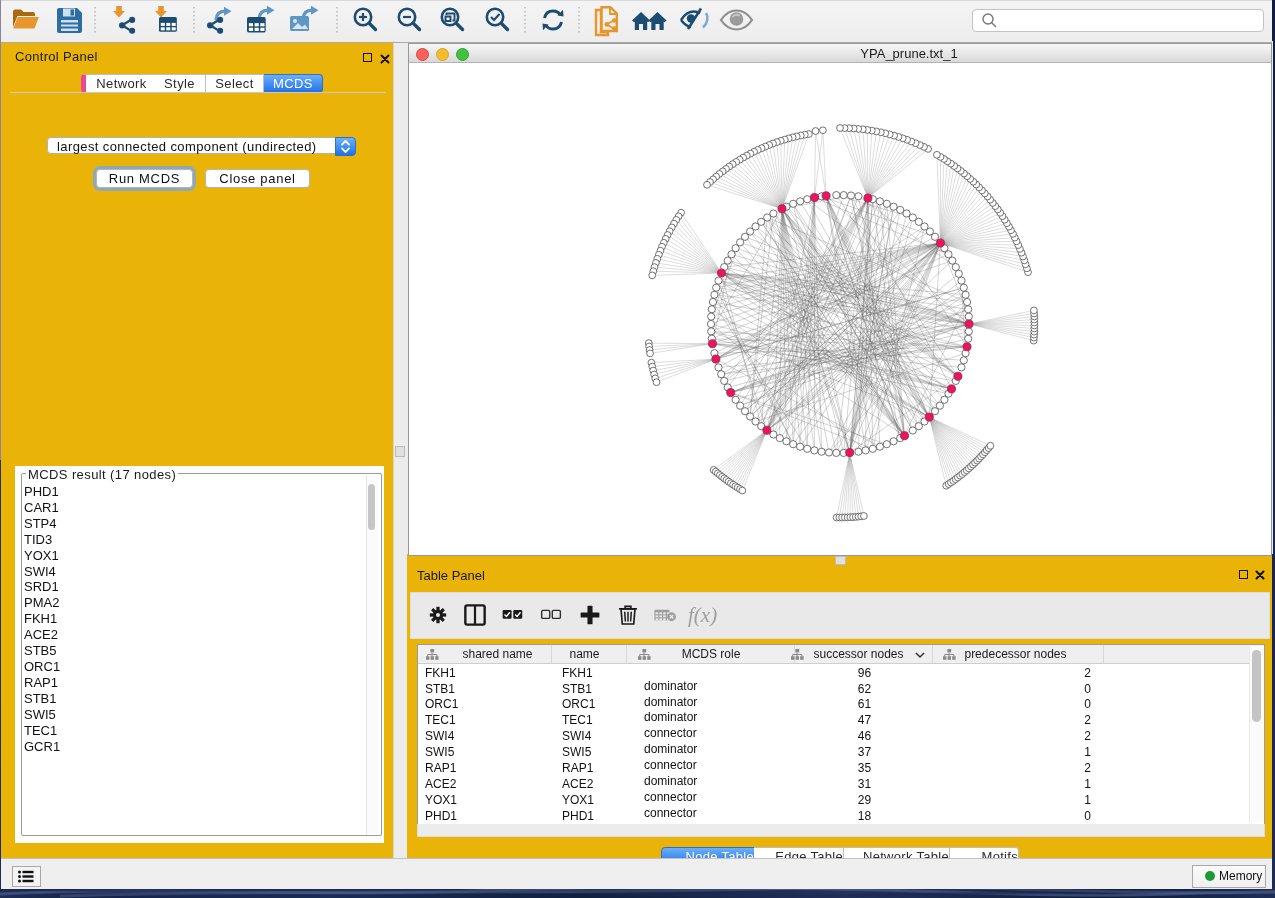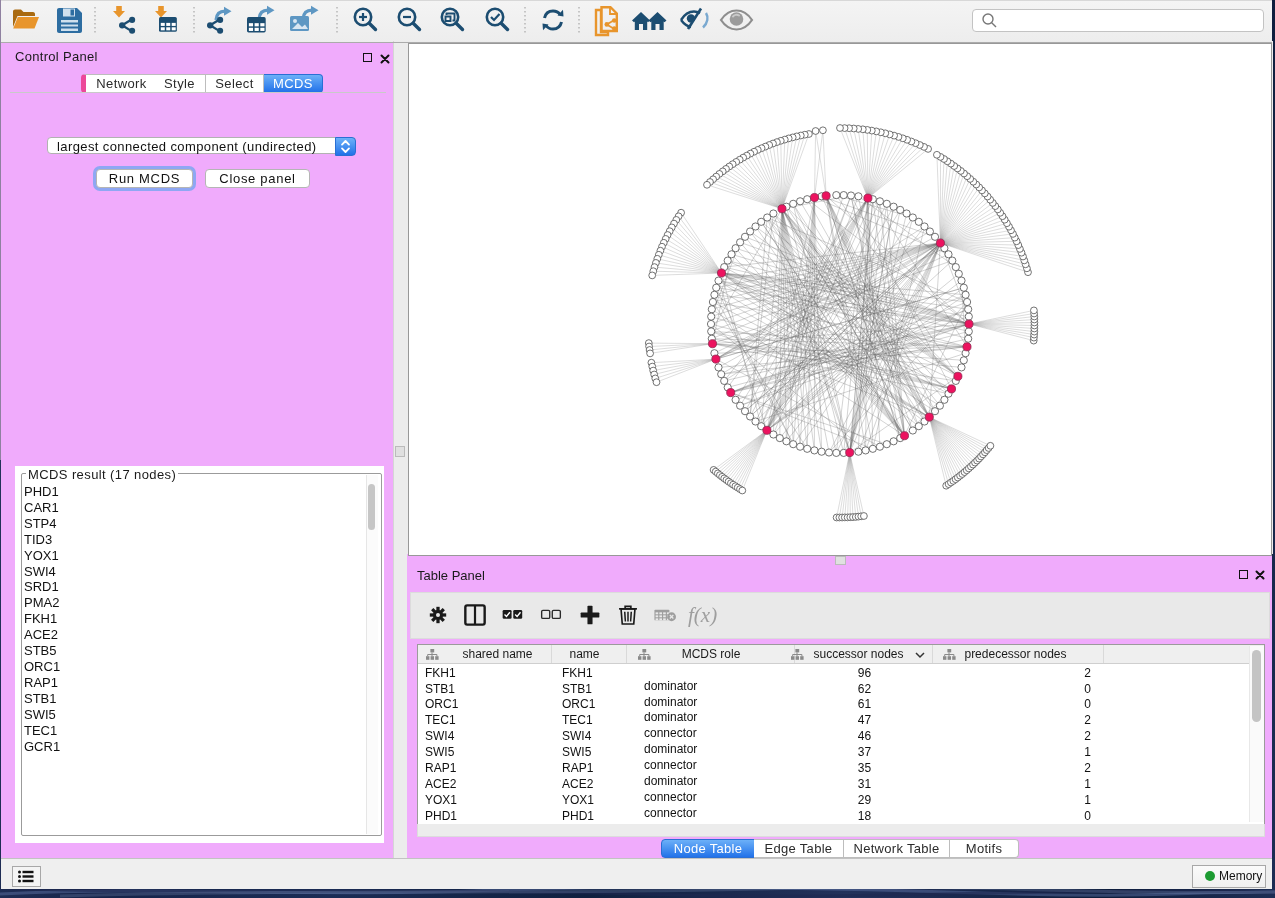--- a/index.html
+++ b/index.html
@@ -1,21 +1,21 @@
 <!DOCTYPE html>
 <html><head>
 <meta charset="utf-8">
 <style>
 html,body{margin:0;padding:0}
 body{width:1275px;height:898px;position:relative;overflow:hidden;
  font-family:"Liberation Sans",sans-serif;background:#16244a}
 .abs{position:absolute}
 #wall{left:0;top:0;width:1275px;height:898px;
  background:linear-gradient(100deg,#2a3a63 0%,#16244a 18%,#1b2c55 34%,#10203f 52%,#23325b 70%,#0e1d3c 88%,#1d2d54 100%)}
-#app{left:1px;top:0;width:1271px;height:888px;background:#f0abfc;border-radius:0 0 5px 5px}
+#app{left:1px;top:0;width:1271px;height:888px;background:#eab308;border-radius:0 0 5px 5px}
 #toolbar{left:0;top:0;width:1271px;height:41px;background:linear-gradient(#f4f4f4,#ededed);
  border-bottom:1px solid #aaa;border-top:1px solid #d8d8d8}
 #search{left:971px;top:9px;width:290px;height:21px;background:#fff;border:1px solid #c3c3c3;border-radius:4px}
 
 #cp-title{left:14px;top:49px;font-size:13px;color:#1a1a1a;letter-spacing:0.3px}
 .float-ic{width:7px;height:7px;border:1.5px solid #111}
 #tabs{left:80px;top:74px;height:19px}
 .tab{position:absolute;top:0;height:17px;background:#fff;border:1px solid #bdbdbd;border-left:none;
  font-size:13px;color:#2b2b2b;text-align:center;line-height:17px;letter-spacing:0.4px}
 .tab.first{border-left:5px solid #ec4899;border-radius:4px 0 0 4px}
@@ -57,22 +57,22 @@
 .c1{position:absolute;left:7px;top:0}
 .c2{position:absolute;left:144px;top:0}
 .c3{position:absolute;left:226px;top:13px}
 .c4{position:absolute;left:385px;top:0;width:123px;text-align:center}
 .c5{position:absolute;left:540px;top:0;width:133px;text-align:right}
 #tbl-scroll{right:0;top:1px;width:14px;height:176px;background:#fafafa;border-left:1px solid #e8e8e8}
 #tbl-thumb{left:2px;top:4px;width:9px;height:72px;background:#c4c4c4;border-radius:5px}
 #tbl-hsb{left:416px;top:824px;width:846px;height:12px;background:#ececec;border:1px solid #dcdcdc;border-top:none}
 
 #btabs{left:660px;top:835px;height:19px}
-.btab{position:absolute;top:4px;height:17px;background:#fff;border:1px solid #bdbdbd;border-left:none;
- font-size:13px;color:#2b2b2b;text-align:center;line-height:17px;letter-spacing:0.3px}
+.btab{position:absolute;top:12px;height:17px;background:#fff;border:1px solid #bdbdbd;border-left:none;
+ font-size:13px;color:#2b2b2b;text-align:right;line-height:17px;letter-spacing:0.3px}
 
 #status{left:0;top:858px;width:1271px;height:30px;background:#efefef;border-top:1px solid #c2c2c2}
 #listbtn{left:11px;top:866px;width:27px;height:19px;background:#f4f4f4;border:1px solid #a8a8a8}
 #membtn{left:1191px;top:865px;width:72px;height:21px;background:linear-gradient(#fbfbfb,#f0f0f0);border:1px solid #a8a8a8;
  font-size:12px;color:#111;line-height:21px}
 </style>
 </head>
 <body>
 <div id="wall" class="abs"></div>
 <svg class="abs" style="left:0;top:884px" width="1275" height="14" viewBox="0 0 1275 14">
@@ -249,20 +249,26 @@
           <div id="gb-thumb" class="abs"></div>
         </div>
  </div>
 </div>
 
 <div id="vgut" class="abs"></div>
 <div id="vgrip" class="abs"></div>
 
 <div id="net" class="abs">
  <div id="netwin" class="abs">
+  <div id="nettitle" class="abs">
+   <div class="light" style="left:7px;background:#f9615c;border:1px solid #e2443f"></div>
+   <div class="light" style="left:27px;background:#f5bd2e;border:1px solid #dfa023"></div>
+   <div class="light" style="left:47px;background:#3ec23f;border:1px solid #2aa82c"></div>
+   <div id="nettxt" class="abs">YPA_prune.txt_1</div>
+  </div>
   <div class="abs" style="left:0;top:19px;width:862px;height:492px;overflow:hidden">
           <svg width="864" height="493" viewBox="0 0 864 493" style="position:absolute;left:0;top:0">
             <path d="M373.0 145.8L399.9 71.0M373.0 145.8L395.8 71.7M373.0 145.8L391.8 72.5M373.0 145.8L387.7 73.4M373.0 145.8L383.7 74.4M373.0 145.8L379.7 75.4M373.0 145.8L375.8 76.6M373.0 145.8L371.8 77.8M373.0 145.8L367.9 79.1M373.0 145.8L364.0 80.5M373.0 145.8L360.2 82.0M373.0 145.8L356.4 83.6M373.0 145.8L352.6 85.2M373.0 145.8L348.8 86.9M373.0 145.8L345.1 88.7M373.0 145.8L341.4 90.6M373.0 145.8L337.8 92.6M373.0 145.8L334.2 94.6M373.0 145.8L330.7 96.7M373.0 145.8L327.2 98.9M373.0 145.8L323.7 101.2M373.0 145.8L320.3 103.5M373.0 145.8L317.0 105.9M373.0 145.8L313.7 108.4M373.0 145.8L310.4 110.9M373.0 145.8L307.2 113.6M373.0 145.8L304.1 116.3M373.0 145.8L301.0 119.0M373.0 145.8L298.0 121.8M405.5 134.5L406.6 68.0M417.1 132.8L413.9 67.3M458.9 135.1L519.1 85.9M458.9 135.1L515.0 83.9M458.9 135.1L510.8 82.0M458.9 135.1L506.6 80.2M458.9 135.1L502.4 78.5M458.9 135.1L498.1 76.8M458.9 135.1L493.8 75.3M458.9 135.1L489.5 73.9M458.9 135.1L485.1 72.6M458.9 135.1L480.7 71.4M458.9 135.1L476.3 70.3M458.9 135.1L471.8 69.3M458.9 135.1L467.3 68.4M458.9 135.1L462.8 67.6M458.9 135.1L458.3 66.9M458.9 135.1L453.8 66.3M458.9 135.1L449.2 65.9M458.9 135.1L444.7 65.5M458.9 135.1L440.1 65.2M458.9 135.1L435.6 65.1M458.9 135.1L431.0 65.0M531.4 180.0L619.0 209.2M531.4 180.0L617.9 205.3M531.4 180.0L616.6 201.3M531.4 180.0L615.3 197.4M531.4 180.0L614.0 193.5M531.4 180.0L612.5 189.7M531.4 180.0L610.9 185.9M531.4 180.0L609.3 182.1M531.4 180.0L607.6 178.3M531.4 180.0L605.8 174.6M531.4 180.0L604.0 170.9M531.4 180.0L602.0 167.3M531.4 180.0L600.0 163.7M531.4 180.0L597.9 160.2M531.4 180.0L595.7 156.7M531.4 180.0L593.5 153.2M531.4 180.0L591.2 149.8M531.4 180.0L588.8 146.4M531.4 180.0L586.3 143.1M531.4 180.0L583.8 139.9M531.4 180.0L581.2 136.7M531.4 180.0L578.6 133.5M531.4 180.0L575.8 130.4M531.4 180.0L573.0 127.4M531.4 180.0L570.2 124.4M531.4 180.0L567.3 121.5M531.4 180.0L564.3 118.7M531.4 180.0L561.2 115.9M531.4 180.0L558.2 113.2M531.4 180.0L555.0 110.5M531.4 180.0L551.8 107.9M531.4 180.0L548.5 105.4M531.4 180.0L545.2 103.0M531.4 180.0L541.9 100.6M531.4 180.0L538.4 98.3M531.4 180.0L535.0 96.0M531.4 180.0L531.5 93.9M531.4 180.0L527.9 91.8M560.0 261.0L624.7 277.6M560.0 261.0L624.9 274.6M560.0 261.0L625.1 271.6M560.0 261.0L625.3 268.6M560.0 261.0L625.3 265.5M560.0 261.0L625.4 262.5M560.0 261.0L625.4 259.5M560.0 261.0L625.3 256.5M560.0 261.0L625.3 253.5M560.0 261.0L625.1 250.5M560.0 261.0L624.9 247.4M520.3 354.1L537.2 422.7M520.3 354.1L539.6 421.1M520.3 354.1L541.9 419.5M520.3 354.1L544.3 417.9M520.3 354.1L546.6 416.2M520.3 354.1L548.8 414.5M520.3 354.1L551.1 412.7M520.3 354.1L553.3 411.0M520.3 354.1L555.5 409.1M520.3 354.1L557.7 407.3M520.3 354.1L559.8 405.4M520.3 354.1L561.9 403.5M520.3 354.1L564.0 401.6M520.3 354.1L566.0 399.6M520.3 354.1L568.1 397.6M520.3 354.1L570.1 395.6M520.3 354.1L572.0 393.5M520.3 354.1L574.0 391.4M520.3 354.1L575.9 389.3M520.3 354.1L577.7 387.1M520.3 354.1L579.6 385.0M520.3 354.1L581.4 382.8M440.7 389.6L427.6 454.5M440.7 389.6L430.4 454.5M440.7 389.6L433.1 454.5M440.7 389.6L435.8 454.4M440.7 389.6L438.6 454.4M440.7 389.6L441.3 454.2M440.7 389.6L444.0 454.1M440.7 389.6L446.8 453.9M440.7 389.6L449.5 453.6M440.7 389.6L452.2 453.3M440.7 389.6L454.9 453.0M357.9 367.3L304.6 406.9M357.9 367.3L306.7 408.6M357.9 367.3L308.8 410.4M357.9 367.3L310.9 412.1M357.9 367.3L313.1 413.8M357.9 367.3L315.2 415.4M357.9 367.3L317.4 417.0M357.9 367.3L319.6 418.6M357.9 367.3L321.9 420.2M357.9 367.3L324.1 421.7M357.9 367.3L326.4 423.2M357.9 367.3L328.7 424.6M357.9 367.3L331.0 426.1M357.9 367.3L333.3 427.5M306.9 296.1L242.4 299.7M306.9 296.1L243.3 303.6M306.9 296.1L244.2 307.6M306.9 296.1L245.2 311.5M306.9 296.1L246.3 315.4M306.9 296.1L247.5 319.2M303.5 280.7L239.8 280.1M303.5 280.7L240.1 283.5M303.5 280.7L240.6 287.0M303.5 280.7L241.1 290.4M312.5 210.0L272.1 149.7M312.5 210.0L269.6 153.3M312.5 210.0L267.3 156.9M312.5 210.0L265.0 160.6M312.5 210.0L262.8 164.4M312.5 210.0L260.7 168.2M312.5 210.0L258.6 172.0M312.5 210.0L256.7 175.9M312.5 210.0L254.8 179.8M312.5 210.0L253.0 183.7M312.5 210.0L251.4 187.7M312.5 210.0L249.8 191.8M312.5 210.0L248.3 195.8M312.5 210.0L246.9 199.9M312.5 210.0L245.5 204.1M312.5 210.0L244.3 208.2M312.5 210.0L243.2 212.4M405.5 134.5L413.9 67.3M417.1 132.8L406.6 68.0" stroke="rgba(150,150,150,0.6)" stroke-width="0.55" fill="none"></path>
             <path d="M373.0 145.8L352.2 363.2M373.0 145.8L364.4 371.5M373.0 145.8L370.8 375.1M373.0 145.8L377.4 378.3M373.0 145.8L384.2 381.2M373.0 145.8L391.1 383.7M373.0 145.8L398.2 385.8M373.0 145.8L405.4 387.4M373.0 145.8L412.6 388.7M373.0 145.8L420.0 389.5M373.0 145.8L427.3 389.9M373.0 145.8L434.7 389.9M373.0 145.8L503.8 367.5M373.0 145.8L509.8 363.2M373.0 145.8L515.5 358.5M373.0 145.8L526.0 348.2M373.0 145.8L530.9 342.7M373.0 145.8L535.4 336.8M373.0 145.8L539.5 330.7M405.5 134.5L377.4 378.3M405.5 134.5L384.2 381.2M405.5 134.5L391.1 383.7M405.5 134.5L398.2 385.8M405.5 134.5L405.4 387.4M405.5 134.5L412.6 388.7M417.1 132.8L491.2 375.1M417.1 132.8L503.8 367.5M417.1 132.8L509.8 363.2M417.1 132.8L515.5 358.5M417.1 132.8L526.0 348.2M458.9 135.1L315.2 317.9M458.9 135.1L318.7 324.4M458.9 135.1L326.6 336.8M458.9 135.1L331.1 342.7M458.9 135.1L336.0 348.2M458.9 135.1L341.1 353.5M458.9 135.1L346.5 358.5M458.9 135.1L352.2 363.2M458.9 135.1L364.4 371.5M458.9 135.1L427.3 389.9M458.9 135.1L434.7 389.9M458.9 135.1L449.4 388.7M458.9 135.1L456.6 387.4M458.9 135.1L463.8 385.8M458.9 135.1L470.9 383.7M531.4 180.0L315.2 204.1M531.4 180.0L309.5 217.6M531.4 180.0L307.2 224.7M531.4 180.0L305.4 231.8M531.4 180.0L303.9 239.0M531.4 180.0L302.8 246.3M531.4 180.0L302.2 253.6M531.4 180.0L302.0 261.0M531.4 180.0L302.2 268.4M531.4 180.0L302.8 275.7M531.4 180.0L305.4 290.2M531.4 180.0L309.5 304.4M531.4 180.0L312.2 311.2M531.4 180.0L315.2 317.9M531.4 180.0L336.0 348.2M531.4 180.0L341.1 353.5M531.4 180.0L346.5 358.5M531.4 180.0L352.2 363.2M531.4 180.0L364.4 371.5M531.4 180.0L370.8 375.1M531.4 180.0L377.4 378.3M531.4 180.0L384.2 381.2M531.4 180.0L391.1 383.7M531.4 180.0L420.0 389.5M531.4 180.0L427.3 389.9M531.4 180.0L434.7 389.9M531.4 180.0L449.4 388.7M531.4 180.0L456.6 387.4M560.0 261.0L336.0 173.8M560.0 261.0L331.1 179.3M560.0 261.0L326.6 185.2M560.0 261.0L322.5 191.3M560.0 261.0L318.7 197.6M560.0 261.0L315.2 204.1M560.0 261.0L309.5 217.6M560.0 261.0L307.2 224.7M560.0 261.0L305.4 231.8M560.0 261.0L312.2 311.2M560.0 261.0L315.2 317.9M560.0 261.0L318.7 324.4M560.0 261.0L326.6 336.8M560.0 261.0L331.1 342.7M558.0 283.8L302.2 268.4M558.0 283.8L302.8 275.7M558.0 283.8L305.4 290.2M558.0 283.8L309.5 304.4M558.0 283.8L312.2 311.2M548.9 313.3L377.4 143.7M548.9 313.3L364.4 150.5M548.9 313.3L358.2 154.5M548.9 313.3L352.2 158.8M548.9 313.3L346.5 163.5M548.9 313.3L341.1 168.5M542.5 325.9L302.2 253.6M542.5 325.9L302.0 261.0M542.5 325.9L302.2 268.4M542.5 325.9L302.8 275.7M520.3 354.1L412.6 133.3M520.3 354.1L398.2 136.2M520.3 354.1L391.1 138.3M520.3 354.1L384.2 140.8M520.3 354.1L377.4 143.7M520.3 354.1L364.4 150.5M520.3 354.1L358.2 154.5M520.3 354.1L309.5 217.6M520.3 354.1L307.2 224.7M520.3 354.1L305.4 231.8M520.3 354.1L303.9 239.0M495.5 372.7L358.2 154.5M495.5 372.7L352.2 158.8M495.5 372.7L346.5 163.5M495.5 372.7L341.1 168.5M495.5 372.7L336.0 173.8M495.5 372.7L331.1 179.3M495.5 372.7L326.6 185.2M495.5 372.7L322.5 191.3M495.5 372.7L477.8 140.8M495.5 372.7L470.9 138.3M495.5 372.7L463.8 136.2M495.5 372.7L449.4 133.3M495.5 372.7L442.0 132.5M440.7 389.6L503.8 154.5M440.7 389.6L497.6 150.5M440.7 389.6L491.2 146.9M440.7 389.6L484.6 143.7M440.7 389.6L477.8 140.8M440.7 389.6L470.9 138.3M440.7 389.6L463.8 136.2M440.7 389.6L384.2 140.8M440.7 389.6L377.4 143.7M440.7 389.6L364.4 150.5M440.7 389.6L358.2 154.5M357.9 367.3L491.2 146.9M357.9 367.3L484.6 143.7M357.9 367.3L477.8 140.8M357.9 367.3L470.9 138.3M357.9 367.3L463.8 136.2M357.9 367.3L449.4 133.3M357.9 367.3L442.0 132.5M357.9 367.3L434.7 132.1M357.9 367.3L556.6 231.8M357.9 367.3L554.8 224.7M357.9 367.3L552.5 217.6M357.9 367.3L549.8 210.8M321.7 329.6L559.2 275.7M321.7 329.6L559.8 268.4M321.7 329.6L559.8 253.6M321.7 329.6L559.2 246.3M321.7 329.6L558.1 239.0M321.7 329.6L556.6 231.8M306.9 296.1L539.5 191.3M306.9 296.1L535.4 185.2M306.9 296.1L526.0 173.8M306.9 296.1L520.9 168.5M306.9 296.1L515.5 163.5M303.5 280.7L539.5 330.7M303.5 280.7L546.8 317.9M303.5 280.7L552.5 304.4M303.5 280.7L554.8 297.3M312.5 210.0L556.6 290.2M312.5 210.0L559.2 275.7M312.5 210.0L559.8 268.4M312.5 210.0L559.8 253.6M312.5 210.0L559.2 246.3M312.5 210.0L558.1 239.0M312.5 210.0L556.6 231.8M312.5 210.0L509.8 363.2M312.5 210.0L515.5 358.5M312.5 210.0L526.0 348.2M312.5 210.0L530.9 342.7M373.0 145.8L491.2 375.1M373.0 145.8L503.8 367.5M417.1 132.8L456.6 387.4M417.1 132.8L463.8 385.8M531.4 180.0L336.0 348.2M531.4 180.0L341.1 353.5M558.0 283.8L309.5 217.6M558.0 283.8L303.9 239.0M542.5 325.9L309.5 217.6M542.5 325.9L315.2 204.1M495.5 372.7L352.2 158.8M495.5 372.7L384.2 140.8M357.9 367.3L503.8 154.5M357.9 367.3L515.5 163.5M306.9 296.1L554.8 224.7M306.9 296.1L554.8 224.7M312.5 210.0L539.5 330.7M312.5 210.0L546.8 317.9M373.0 145.8L442.0 132.5M373.0 145.8L302.2 268.4M405.5 134.5L539.5 191.3M417.1 132.8L491.2 375.1M531.4 180.0L559.8 253.6M560.0 261.0L398.2 136.2M558.0 283.8L463.8 136.2M548.9 313.3L318.7 197.6M548.9 313.3L427.3 132.1M542.5 325.9L442.0 132.5M520.3 354.1L302.2 268.4M495.5 372.7L558.1 239.0M495.5 372.7L302.8 246.3M440.7 389.6L463.8 136.2M440.7 389.6L484.6 143.7M357.9 367.3L543.3 197.6M357.9 367.3L309.5 217.6M321.7 329.6L477.8 381.2M321.7 329.6L463.8 385.8M306.9 296.1L470.9 383.7M303.5 280.7L543.3 197.6M303.5 280.7L322.5 191.3M312.5 210.0L352.2 363.2M442.0 132.5L352.2 363.2M346.5 358.5L556.6 290.2M449.4 133.3L546.8 204.1M358.2 154.5L558.1 239.0M558.1 239.0L420.0 389.5M302.0 261.0L456.6 387.4M559.2 246.3L331.1 342.7M552.5 217.6L556.6 290.2M442.0 132.5L491.2 375.1M427.3 132.1L503.8 154.5M364.4 150.5L341.1 353.5M305.4 231.8L384.2 381.2M303.9 239.0L398.2 385.8M358.2 154.5L341.1 353.5M515.5 163.5L463.8 385.8M302.2 253.6L331.1 179.3M526.0 173.8L412.6 133.3M307.2 224.7L384.2 381.2M440.7 389.6L531.4 180.0M495.5 372.7L542.5 325.9M417.1 132.8L520.3 354.1M560.0 261.0L417.1 132.8M531.4 180.0L520.3 354.1M303.5 280.7L560.0 261.0M357.9 367.3L405.5 134.5M548.9 313.3L440.7 389.6" stroke="rgba(96,96,96,0.4)" stroke-width="0.68" fill="none"></path>
             <g fill="#fff" stroke="#4f4f4f" stroke-width="0.8">
               <circle cx="559.8" cy="253.6" r="3.6"></circle>
               <circle cx="559.2" cy="246.3" r="3.6"></circle>
               <circle cx="558.1" cy="239.0" r="3.6"></circle>
               <circle cx="556.6" cy="231.8" r="3.6"></circle>
               <circle cx="554.8" cy="224.7" r="3.6"></circle>

